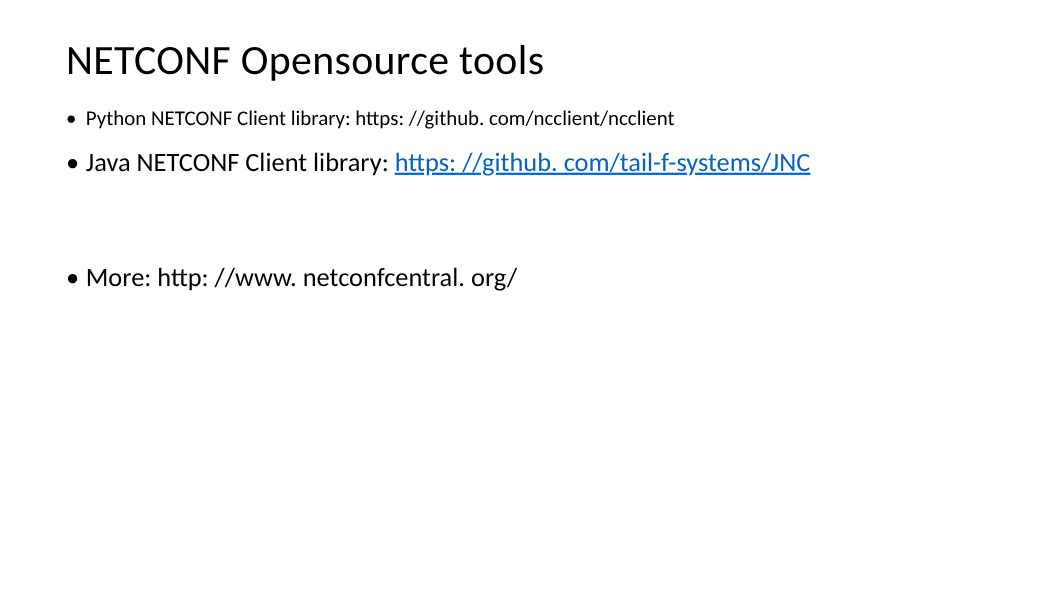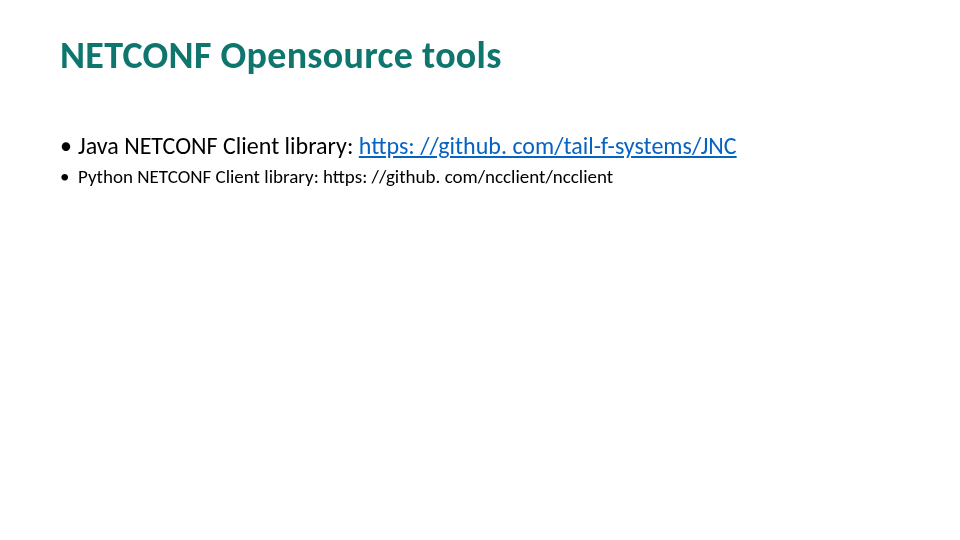--- a/index.html
+++ b/index.html
@@ -11,23 +11,23 @@
       width: 960px;
       height: 540px;
       background: #ffffff;
       font-family: Calibri, "Segoe UI", Arial, sans-serif;
       color: #000000;
       padding: 32px 60px 0 60px;
       overflow: hidden;
     }
     .slide-title {
       font-size: 38px;
-      font-weight: 700;
-      color: #0f766e;
-      margin-bottom: 52px;
+      font-weight: 400;
+      color: #000000;
+      margin-bottom: 19px;
       letter-spacing: 0.3px;
     }
     .bullet-list {
       list-style: none;
     }
     .bullet-item {
       position: relative;
       padding-left: 18px;
       line-height: 1.3;
       margin-bottom: 4px;
@@ -53,19 +53,22 @@
       color: #0563c1;
       text-decoration: underline;
     }
   </style>
 </head>
 <body>
 
 <h1 class="slide-title">NETCONF Opensource tools</h1>
 
 <ul class="bullet-list">
+  <li class="bullet-item bullet-small">
+    <span>Python NETCONF Client library: </span><span>https: //github. com/ncclient/ncclient</span>
+  </li>
   <li class="bullet-item bullet-large">
     <span>Java NETCONF Client library: </span><a class="link">https: //github. com/tail-f-systems/JNC</a>
   </li>
-  <li class="bullet-item bullet-small">
-    <span>Python NETCONF Client library: </span><span>https: //github. com/ncclient/ncclient</span>
+  <li class="bullet-item bullet-large bullet-spaced">
+    <span>More: </span><span>http: //www. netconfcentral. org/</span>
   </li>
 </ul>
 
 </body></html>

